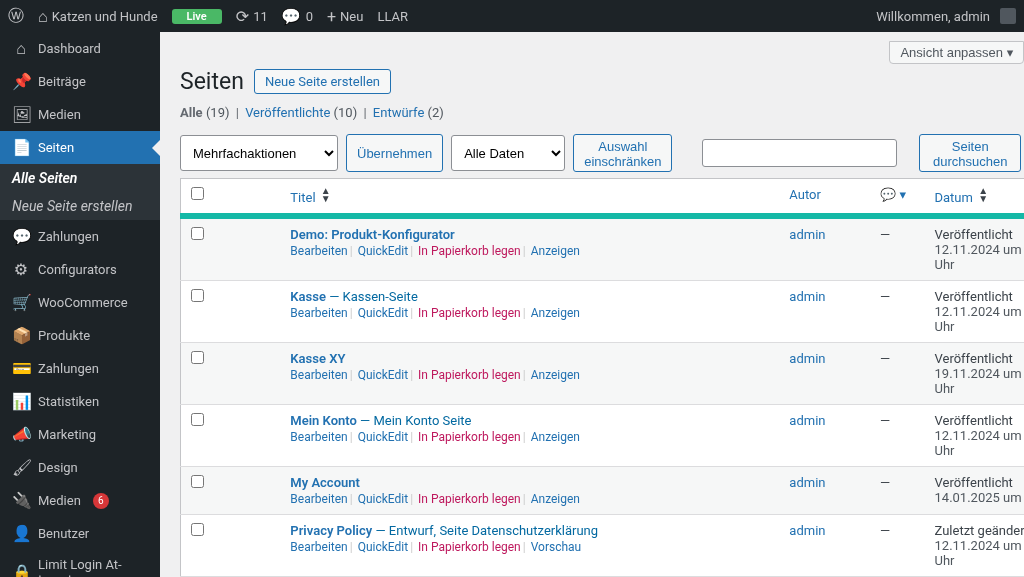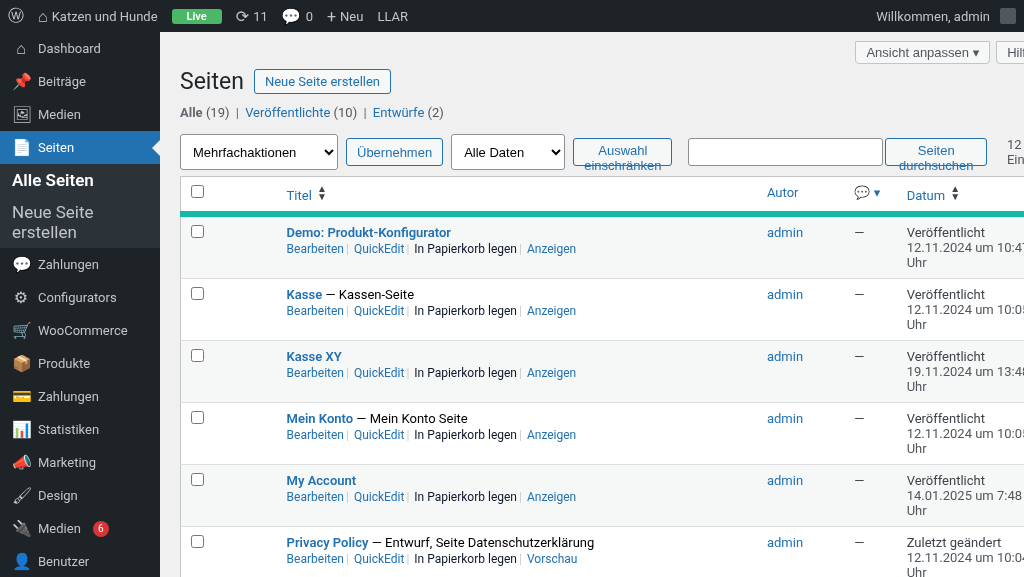--- a/index.html
+++ b/index.html
@@ -14,61 +14,61 @@
 .ab-icon { font-size: 16px; }
 .live-badge { background: #4ab866; color: #fff; padding: 1px 15px; border-radius: 3px; font-size: 11px; font-weight: 600; }
 
 
 .wrap { display: flex; min-height: calc(100vh - 32px); }
 .sidebar { width: 160px; background: #1d2327; color: #c3c4c7; font-size: 13px; flex-shrink: 0; }
 .sidebar-item { display: flex; align-items: center; gap: 8px; padding: 7px 12px; cursor: pointer; color: #c3c4c7; }
 .sidebar-item.current { background: #2271b1; color: #fff; position: relative; }
 .sidebar-item.current::after { content: ""; position: absolute; right: 0; top: 50%; transform: translateY(-50%); border: 8px solid transparent; border-right-color: #f0f0f1; }
 .sidebar-sub { background: #2c3338; }
-.sidebar-sub-item { padding: 6px 12px; cursor: pointer; color: #c3c4c7; font-size: 17px; }
+.sidebar-sub-item { padding: 6px 12px; cursor: pointer; color: #c3c4c7; font-size: 14px; font-style: italic; }
 .sidebar-sub-item.current { color: #fff; font-weight: 600; }
 .sidebar-icon { width: 18px; text-align: center; font-size: 16px; }
 .plugin-badge { background: #d63638; color: #fff; border-radius: 9px; min-width: 16px; height: 16px; display: inline-flex; align-items: center; justify-content: center; font-size: 10px; padding: 0 4px; margin-left: 4px; }
 
 
 .content { flex: 1; padding: 0; display: flex; flex-direction: column; }
 .content-header { padding: 9px 20px 4px; display: flex; justify-content: flex-end; gap: 6px; }
 .screen-btn { background: #f6f7f7; border: 1px solid #c3c4c7; border-radius: 0 0 4px 4px; padding: 3px 10px; font-size: 13px; cursor: pointer; color: #50575e; }
 .heading-row { padding: 0 20px 10px; display: flex; align-items: center; gap: 10px; }
 .heading-row h1 { font-size: 23px; font-weight: 400; color: #1d2327; }
 .page-title-action { border: 1px solid #2271b1; color: #2271b1; background: #f6f7f7; padding: 4px 10px; border-radius: 3px; font-size: 13px; cursor: pointer; }
 .subsubsub { padding: 0 20px 8px; font-size: 13px; color: #646970; }
 .subsubsub .count { color: #50575e; }
 .subsubsub .sep { padding: 0 3px; color: #646970; }
 
 
 .tablenav { display: flex; align-items: center; padding: 6px 20px; gap: 8px; }
 .tablenav select { padding: 3px 24px 3px 8px; border: 1px solid #8c8f94; border-radius: 3px; font-size: 13px; background: #fff; height: 36px; }
-.btn { border: 1px solid #2271b1; color: #2271b1; background: #f6f7f7; padding: 4px 10px; border-radius: 3px; font-size: 13px; cursor: pointer; height: 28px; }
+.btn { border: 1px solid #2271b1; color: #2271b1; background: #f6f7f7; padding: 4px 10px; border-radius: 3px; font-size: 13px; cursor: pointer; height: 38px; }
 .tablenav .spacer { flex: 1; }
-.search-box { display: flex; gap: 2px; align-items: center; }
+.search-box { display: flex; gap: 22px; align-items: center; margin-left: 14px; }
 .search-box input[type=search] { border: 1px solid #8c8f94; border-radius: 3px; padding: 3px 8px; height: 28px; width: 200px; }
 .count-text { color: #50575e; font-size: 13px; }
 
 
 .wp-list-table { width: calc(100% - 40px); margin: 0 20px; border: 1px solid #c3c4c7; background: #fff; border-collapse: collapse; }
 .wp-list-table th, .wp-list-table td { padding: 8px 10px; text-align: left; vertical-align: top; font-size: 13px; }
 .wp-list-table thead th, .wp-list-table tfoot th { font-weight: 400; color: #2271b1; border-bottom: 6px solid #14b8a6; }
 .wp-list-table tbody tr { border-bottom: 1px solid #dcdcde; }
 .wp-list-table tbody tr:nth-child(odd) { background: #f6f7f7; }
 .wp-list-table .check-col { width: 30px; }
 .wp-list-table .title-col { width: 55%; }
 .wp-list-table .author-col { width: 10%; margin-top: 36px; }
 .wp-list-table .comments-col { width: 6%; text-align: left; }
 .wp-list-table .date-col { width: 18%; }
 .row-title { color: #2271b1; font-weight: 600; }
-.row-title .suffix { color: #000000; font-weight: 400; }
+.row-title .suffix { color: #0369a1; font-weight: 400; }
 .row-actions { font-size: 12px; padding-top: 2px; }
 .row-actions .sep { color: #ccc; padding: 0 2px; }
-.row-actions .trash { color: #0f172a; }
+.row-actions .trash { color: #be185d; }
 .date-cell .status { display: block; }
 .date-cell .when { color: #50575e; }
 .sort-caret { color: #3c434a; font-size: 10px; display: inline-block; margin-left: 2px; line-height: 8px; }
 </style>
 </head>
 <body>
 
 <div class="adminbar">
   <div class="adminbar-left">
     <span class="adminbar-item">

